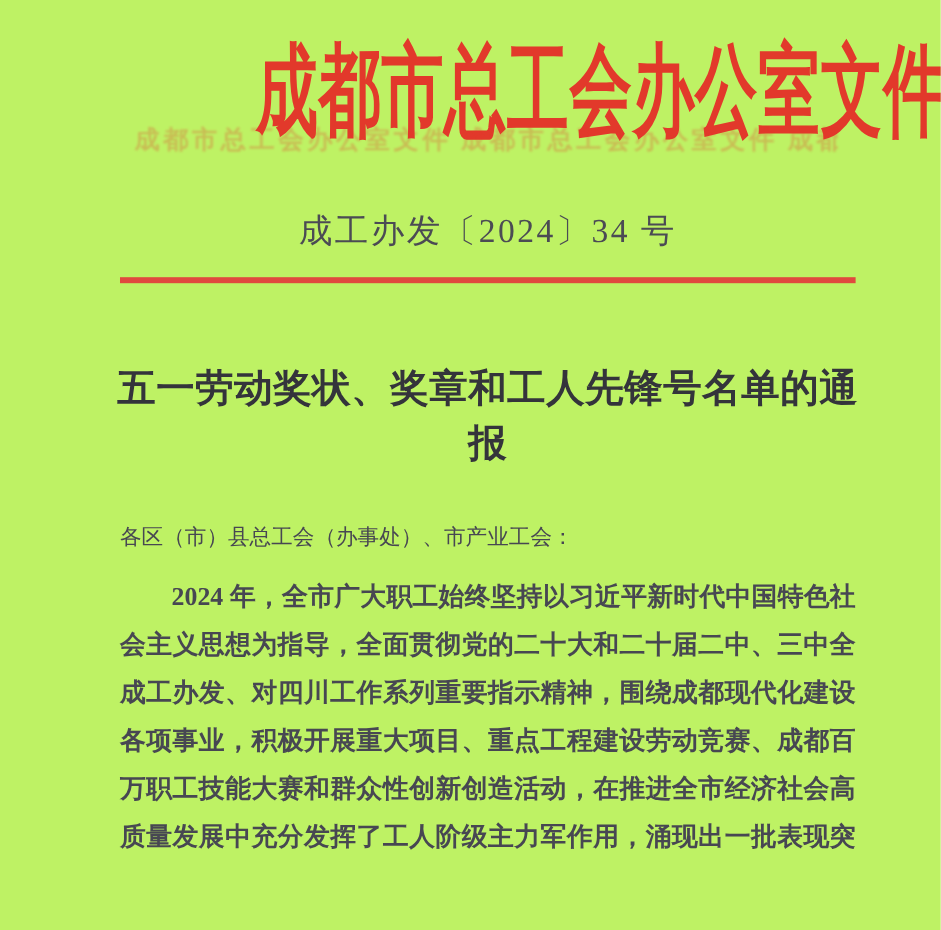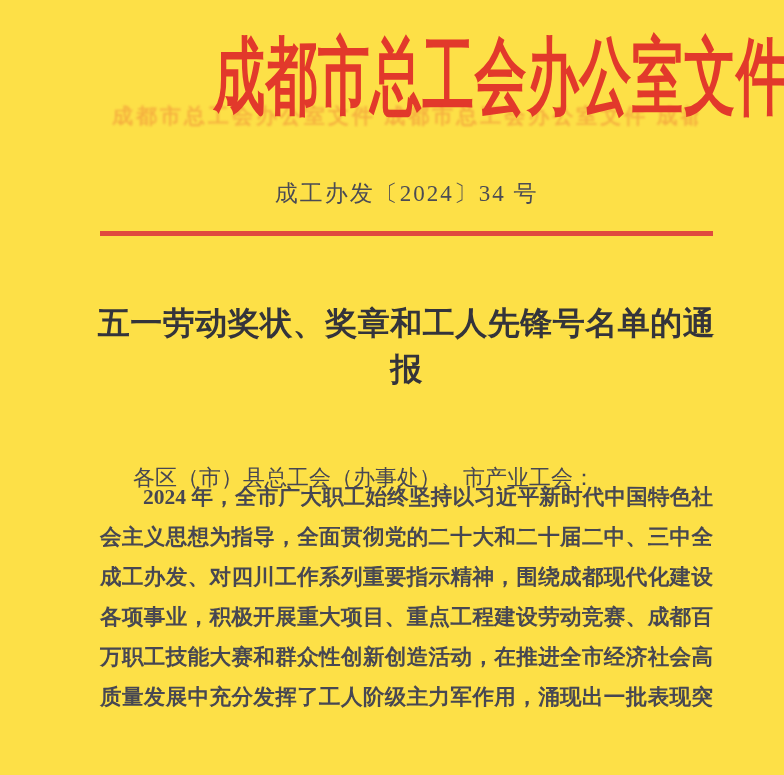--- a/index.html
+++ b/index.html
@@ -5,21 +5,21 @@
   html, body {
     margin: 0;
     padding: 0;
     background: #fcfcfb;
     font-family: "Liberation Serif", "DejaVu Serif", serif;
   }
   .page {
     position: relative;
     width: 784px;
     height: 775px;
-    background: #fde047;
+    background: #bef264;
     overflow: hidden;
   }
   
   .header-title {
     position: absolute;
     top: 36px;
     left: 100px;
     width: 613px;
     text-align: center;
     font-size: 82px;
@@ -45,21 +45,21 @@
     opacity: 0.28;
     filter: blur(1.1px);
     letter-spacing: 3px;
   }
   .doc-number {
     position: absolute;
     top: 180px;
     left: 100px;
     width: 613px;
     text-align: center;
-    font-size: 23px;
+    font-size: 28px;
     line-height: 28px;
     color: #4b4b54;
     letter-spacing: 2px;
   }
   .red-divider {
     position: absolute;
     top: 231px;
     left: 100px;
     width: 613px;
     height: 5px;
@@ -71,27 +71,26 @@
     width: 637px;
     text-align: center;
     font-weight: 700;
     font-size: 32px;
     line-height: 46px;
     color: #34343b;
     letter-spacing: 0.5px;
   }
   .salutation {
     position: absolute;
-    top: 463px;
+    top: 432px;
     left: 100px;
     width: 613px;
-    font-size: 22px;
+    font-size: 18px;
     line-height: 30px;
     color: #474752;
-    margin-left: 33px;
   }
   .body-text {
     position: absolute;
     top: 477px;
     left: 100px;
     width: 613px;
     color: #474752;
     font-weight: bold;
   }
   .body-line {

